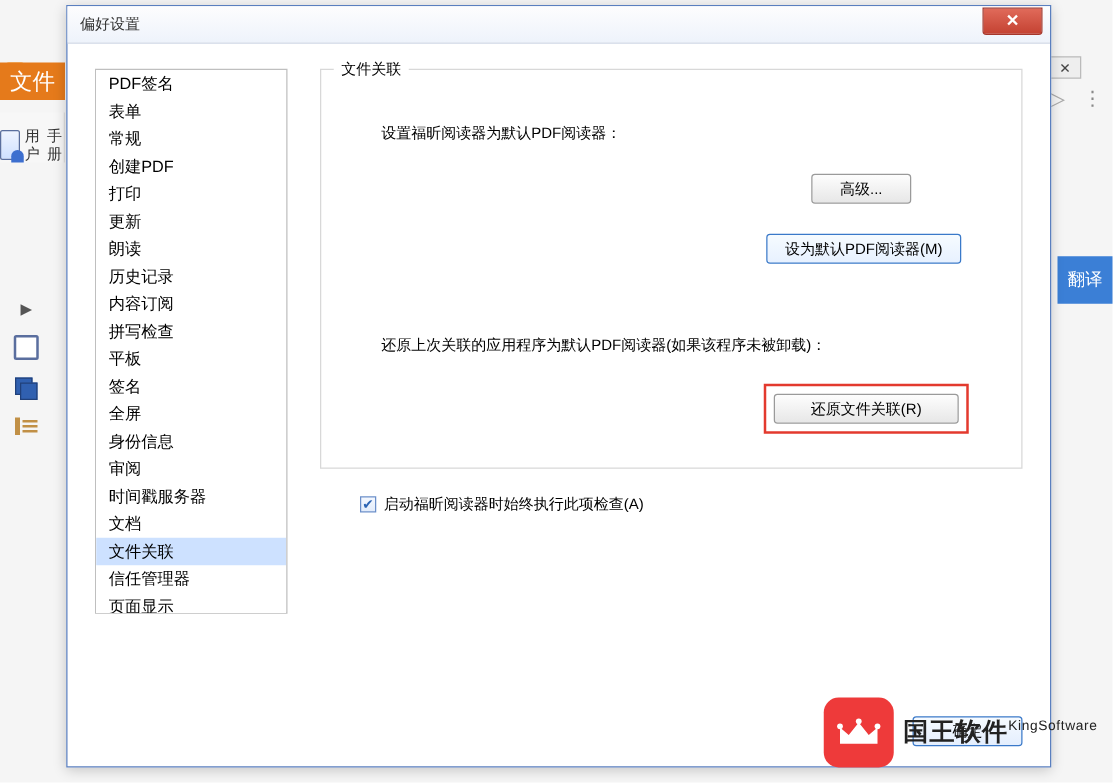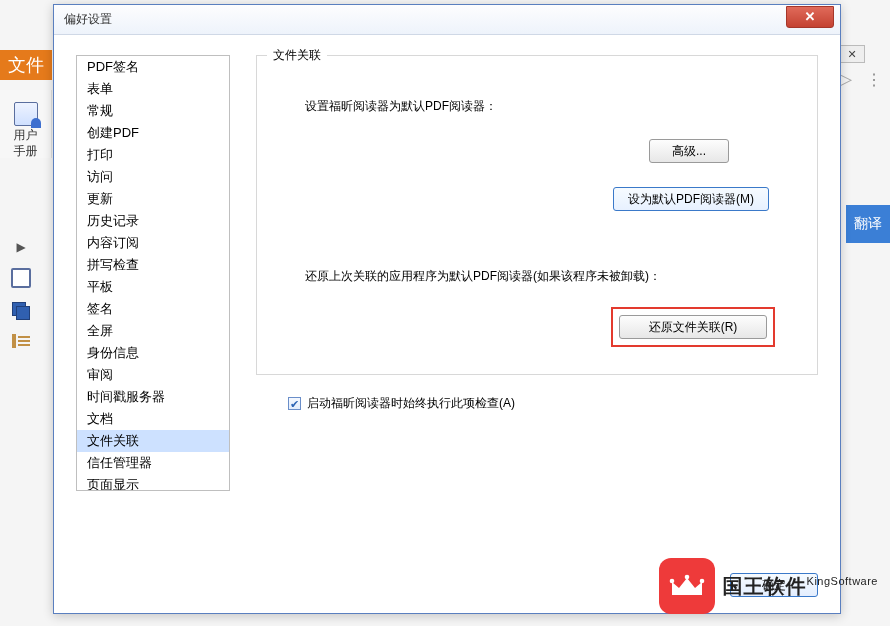--- a/index.html
+++ b/index.html
@@ -35,21 +35,21 @@
   }
   .bg-ribbon-vert {
     background: #f7f7f7;
     border-right: 1px solid #e0e0e0;
     width: 52px;
     display: flex; flex-direction: column; align-items: center;
     gap: 8px;
     padding-top: 12px;
   }
   .bg-icon-group {
-    display: flex; flex-direction: column; align-items: center; gap: 2px;
+    display: flex; flex-direction: row; align-items: center; gap: 2px;
     color: #444;
   }
   .bg-big-icon {
     width: 24px; height: 24px;
     border: 1px solid #5a6e9e;
     border-radius: 2px;
     background: linear-gradient(#eef3ff,#cfe0ff);
     position: relative;
   }
   .bg-big-icon .person {
@@ -320,22 +320,22 @@
   </div>
 
   <div class="dlg-body">
 
     <div class="cat-box" id="catBox">
         <div class="cat-item">PDF签名</div>
         <div class="cat-item">表单</div>
         <div class="cat-item">常规</div>
         <div class="cat-item">创建PDF</div>
         <div class="cat-item">打印</div>
-        <div class="cat-item">访问</div>
         <div class="cat-item">更新</div>
+        <div class="cat-item">朗读</div>
         <div class="cat-item">历史记录</div>
         <div class="cat-item">内容订阅</div>
         <div class="cat-item">拼写检查</div>
         <div class="cat-item">平板</div>
         <div class="cat-item">签名</div>
         <div class="cat-item">全屏</div>
         <div class="cat-item">身份信息</div>
         <div class="cat-item">审阅</div>
         <div class="cat-item">时间戳服务器</div>
         <div class="cat-item">文档</div>

